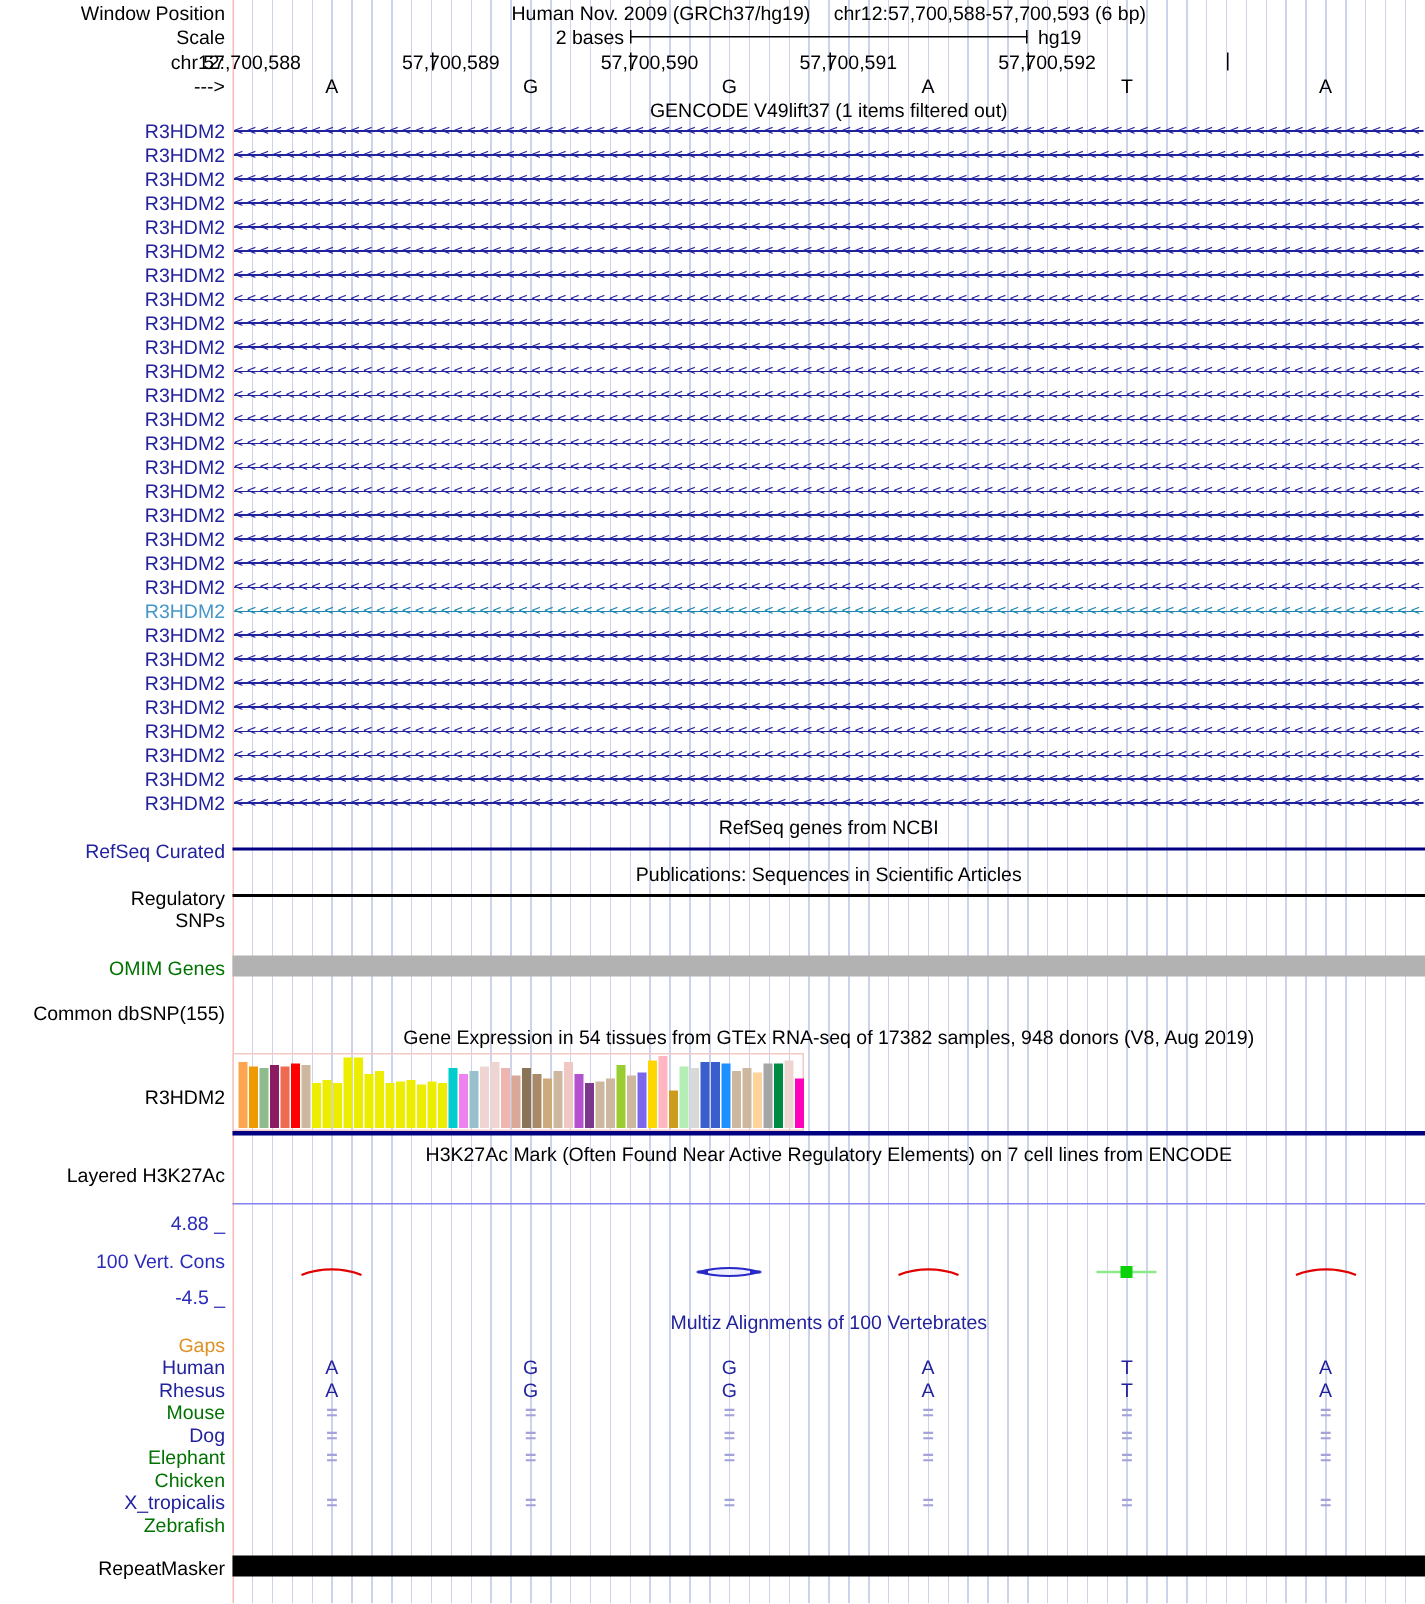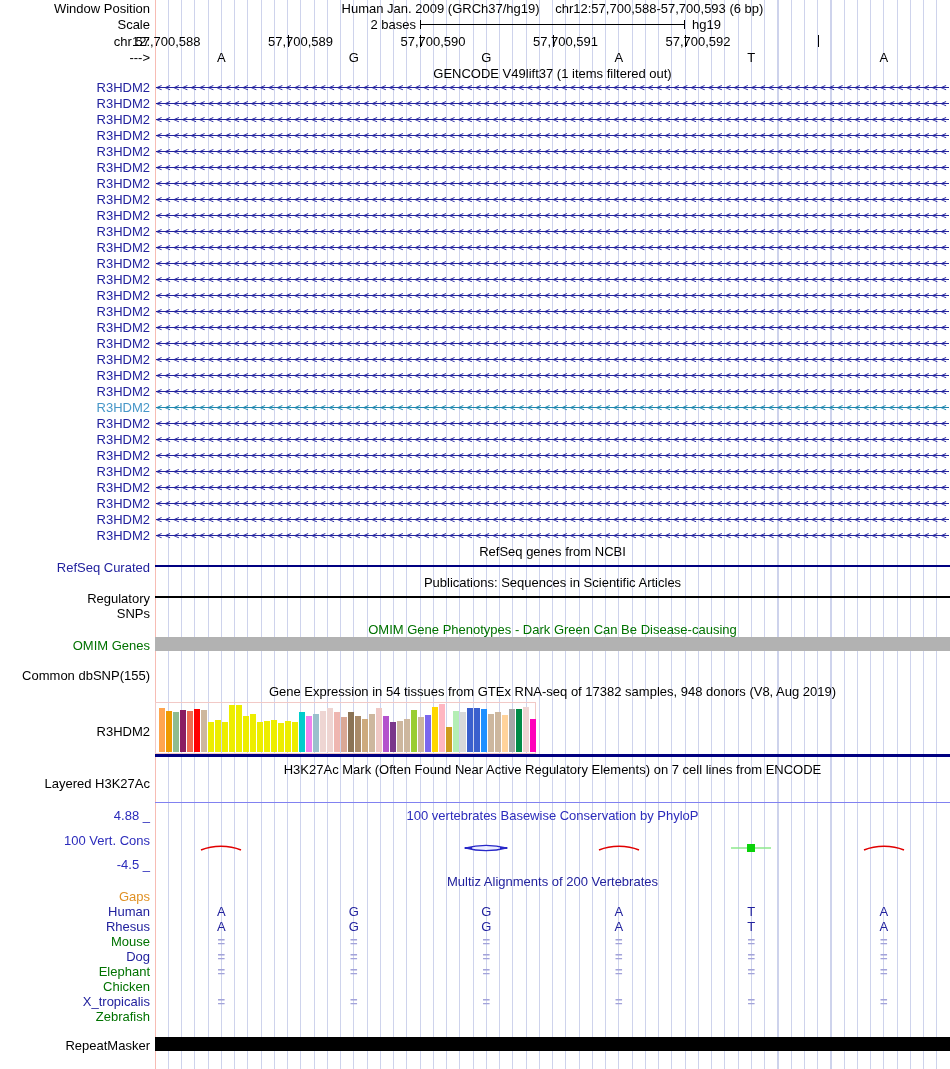--- a/index.html
+++ b/index.html
@@ -55,21 +55,21 @@
 </style>
 </head>
 <body>
 
 <div id="page">
   <div class="grid"></div>
   <div class="pinkline"></div>
 
   <div class="llabel" style="top:1px">Window Position</div>
   <div id="pos-row">
-    <span>Human Jan. 2009 (GRCh37/hg19)</span>
+    <span>Human Nov. 2009 (GRCh37/hg19)</span>
     <span>chr12:57,700,588-57,700,593 (6 bp)</span>
   </div>
   <div class="llabel" style="top:17px">Scale</div>
   <div id="scale-value">2 bases</div>
   <div id="scale-line"></div>
   <div id="scale-genome">hg19</div>
   <div class="llabel" style="top:34px">chr12:</div>
   <div id="ruler-ticks">
       <div class="tick-label" style="left: 135.5px;">57,700,588</div>
       <div class="tick-mark" style="left: 287.5px;"></div>
@@ -214,21 +214,20 @@
 
   <div class="title" style="top:545px">RefSeq genes from NCBI</div>
   <div class="llabel c-navy" style="top:560px">RefSeq Curated</div>
   <div class="hline" id="refseq-line"></div>
 
   <div class="title" style="top:576px">Publications: Sequences in Scientific Articles</div>
   <div class="llabel" style="top:591px">Regulatory</div>
   <div class="hline" id="seq-line"></div>
   <div class="llabel" style="top:606px">SNPs</div>
 
-  <div class="title c-green" style="top:623px">OMIM Gene Phenotypes - Dark Green Can Be Disease-causing</div>
   <div class="llabel c-green" style="top:638px">OMIM Genes</div>
   <div class="hline" id="omim-bar"></div>
 
   <div class="llabel" style="top:668px">Common dbSNP(155)</div>
 
   <div class="title" style="top:685px">Gene Expression in 54 tissues from GTEx RNA-seq of 17382 samples, 948 donors (V8, Aug 2019)</div>
   <div class="llabel" style="top:724px">R3HDM2</div>
   <div id="gtex-box">
       <div class="gtex-bar" style="left: 3px; height: 44px; background: rgb(255, 165, 79);"></div>
       <div class="gtex-bar" style="left: 10px; height: 41px; background: rgb(238, 154, 0);"></div>
@@ -285,21 +284,20 @@
       <div class="gtex-bar" style="left: 367px; height: 45px; background: rgb(238, 213, 210);"></div>
       <div class="gtex-bar" style="left: 374px; height: 33px; background: rgb(255, 0, 187);"></div>
     </div>
   <div class="hline" id="gtex-baseline"></div>
 
   <div class="title" style="top:763px">H3K27Ac Mark (Often Found Near Active Regulatory Elements) on 7 cell lines from ENCODE</div>
   <div class="llabel" style="top:776px">Layered H3K27Ac</div>
   <div class="hline" id="h3k-line"></div>
 
   <div class="llabel c-blue" style="top:808px">4.88 _</div>
-  <div class="title c-blue" style="top:809px">100 vertebrates Basewise Conservation by PhyloP</div>
   <div class="llabel c-blue" style="top:833px">100 Vert. Cons</div>
   <div class="llabel c-blue" style="top:857px">-4.5 _</div>
   <div id="phylop-marks">
       <div class="phylop-mark" style="left: 199.25px;"><svg width="44" height="14" viewBox="0 0 44 14">
           <path d="M2,9 C14,4 30,4 42,9" stroke="#e10000" stroke-width="1.6" fill="none"></path>
         </svg></div>
       <div class="phylop-mark" style="left: 464.25px;"><svg width="44" height="14" viewBox="0 0 44 14">
           <path d="M2,7 C14,3.5 30,3.5 42,7 C30,10.5 14,10.5 2,7 Z" stroke="#2828c8" stroke-width="1.4" fill="#eef0ff"></path>
           <rect x="1" y="6" width="7" height="2" fill="#2828c8"></rect>
           <rect x="36" y="6" width="7" height="2" fill="#2828c8"></rect>
@@ -309,21 +307,21 @@
         </svg></div>
       <div class="phylop-mark" style="left: 729.25px;"><svg width="44" height="14" viewBox="0 0 44 14">
           <line x1="2" y1="7" x2="42" y2="7" stroke="#8ce98c" stroke-width="1.6"></line>
           <rect x="18" y="3" width="8" height="8" fill="#0ad10a"></rect>
         </svg></div>
       <div class="phylop-mark" style="left: 861.75px;"><svg width="44" height="14" viewBox="0 0 44 14">
           <path d="M2,9 C14,4 30,4 42,9" stroke="#e10000" stroke-width="1.6" fill="none"></path>
         </svg></div>
     </div>
 
-  <div class="title c-navy" style="top:875px">Multiz Alignments of 200 Vertebrates</div>
+  <div class="title c-navy" style="top:875px">Multiz Alignments of 100 Vertebrates</div>
   <div id="multiz">
       <div class="mz-row" style="top: 889px;">
         <div class="llabel c-orange">Gaps</div>
       </div>
       <div class="mz-row" style="top: 904px;">
         <div class="llabel c-navy">Human</div>
         <div class="mz-cell mz-letter" style="left: 211.25px;">A</div>
         <div class="mz-cell mz-letter" style="left: 343.75px;">G</div>
         <div class="mz-cell mz-letter" style="left: 476.25px;">G</div>
         <div class="mz-cell mz-letter" style="left: 608.75px;">A</div>

